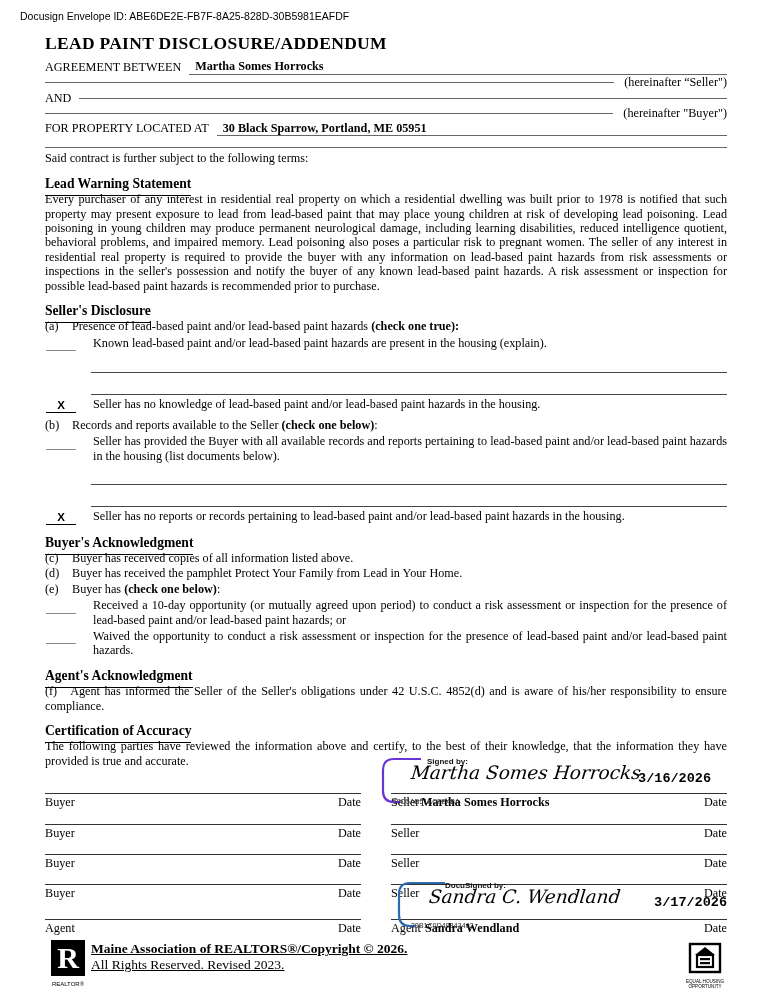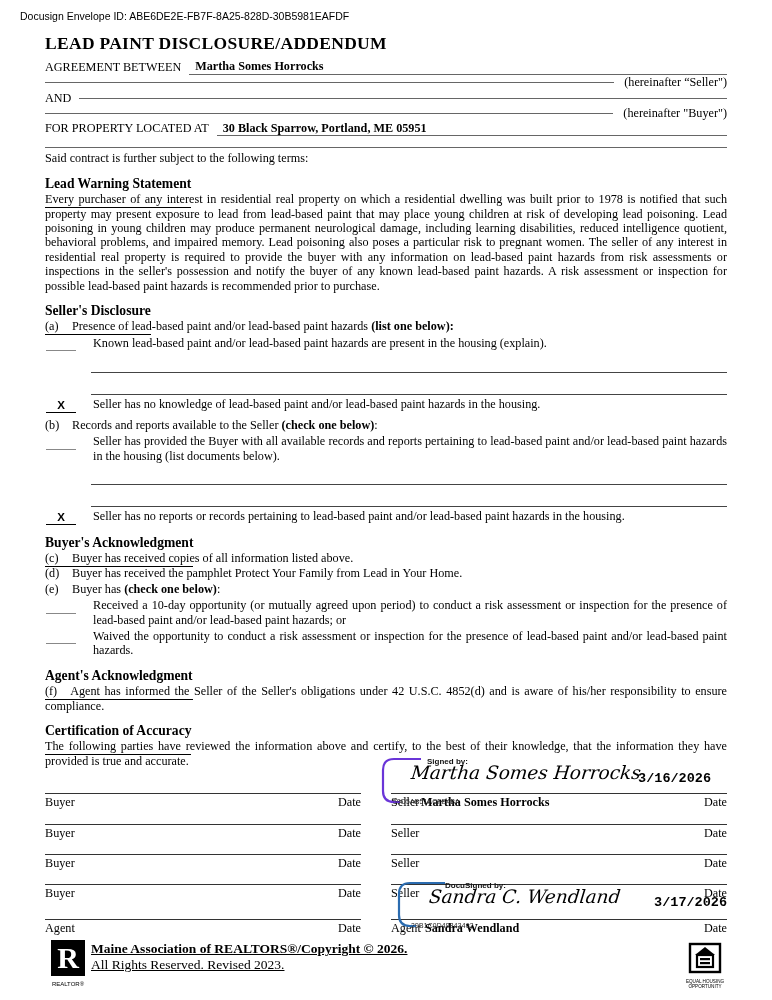--- a/index.html
+++ b/index.html
@@ -22,21 +22,21 @@
   .row .fill { flex:1; border-bottom:1px solid #666; min-height:1px; }
   .row .fill.value { font-weight:bold; padding-left:6px; }
   .row .tail { white-space:nowrap; padding-left:10px; }
   .full-line { border-bottom:1px solid #666; height:11px; margin-bottom:3px; }
 
   .intro-line { margin-top:13px; }
 
   h2.sect {
     font-size:13.6px; margin:11px 0 1px 0; font-weight:bold; display:block;
   }
-  h2.sect span { border-bottom:1.6px solid #000; padding-bottom:16px; }
+  h2.sect span { border-bottom:1.6px solid #000; padding-bottom:4px; }
   p.body { margin:1px 0 0 0; text-align:justify; }
 
   
   .item { display:flex; margin-top:1px; }
   .item .ilbl { width:27px; flex:none; }
   .item .itxt { flex:1; text-align:justify; }
 
   
   .opt { display:flex; margin-top:2px; }
   .chk {
@@ -125,21 +125,21 @@
     <div class="full-line"></div>
 
     <p class="body intro-line">Said contract is further subject to the following terms:</p>
 
     <h2 class="sect"><span>Lead Warning Statement</span></h2>
     <p class="body">Every purchaser of any interest in residential real property on which a residential dwelling was built prior to 1978 is notified that such property may present exposure to lead from lead-based paint that may place young children at risk of developing lead poisoning. Lead poisoning in young children may produce permanent neurological damage, including learning disabilities, reduced intelligence quotient, behavioral problems, and impaired memory. Lead poisoning also poses a particular risk to pregnant women. The seller of any interest in residential real property is required to provide the buyer with any information on lead-based paint hazards from risk assessments or inspections in the seller's possession and notify the buyer of any known lead-based paint hazards. A risk assessment or inspection for possible lead-based paint hazards is recommended prior to purchase.</p>
 
     <h2 class="sect"><span>Seller's Disclosure</span></h2>
     <div class="item">
       <span class="ilbl">(a)</span>
-      <span class="itxt"><span>Presence of lead-based paint and/or lead-based paint hazards </span><b>(list one below):</b></span>
+      <span class="itxt"><span>Presence of lead-based paint and/or lead-based paint hazards </span><b>(check one true):</b></span>
     </div>
     <div class="opt">
       <span class="chk"></span>
       <span class="otxt">Known lead-based paint and/or lead-based paint hazards are present in the housing (explain).</span>
     </div>
     <div class="writeins">
       <div class="wline"></div>
       <div class="wline"></div>
     </div>
     <div class="opt">

